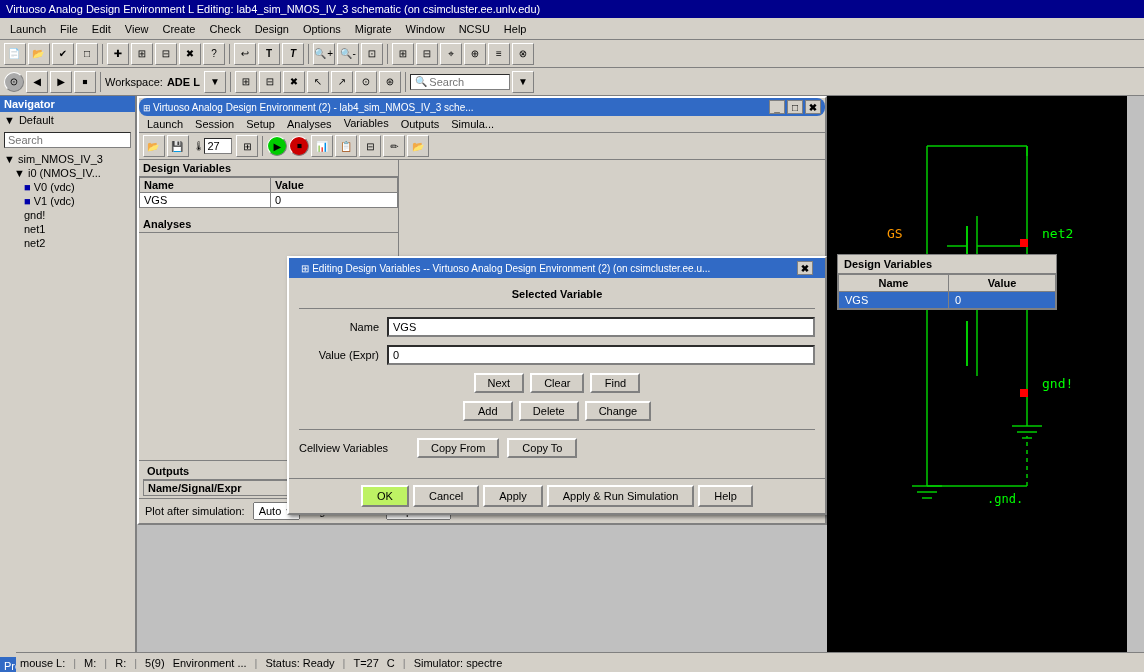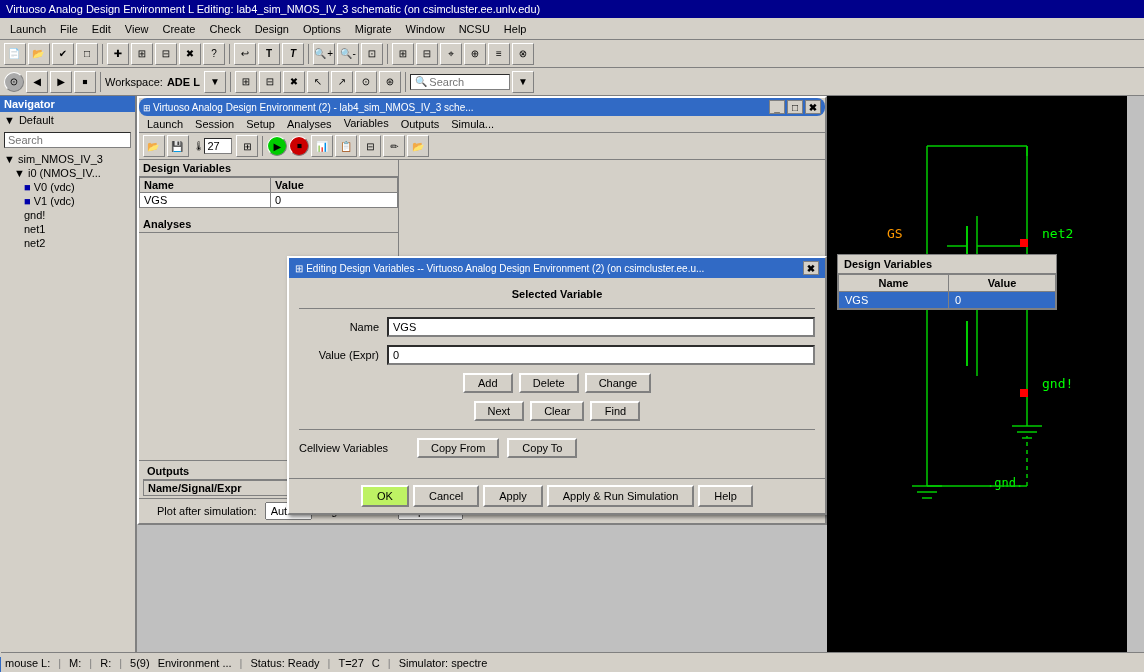--- a/index.html
+++ b/index.html
@@ -214,21 +214,21 @@
       background: #d4d0c8;
       border: 2px solid #808080;
       border-top-color: #fff;
       border-left-color: #fff;
       box-shadow: 2px 2px 4px rgba(0,0,0,0.5);
       z-index: 200;
     }
     .dialog-title {
       background: #316ac5;
       color: white;
-      padding: 3px 6px;
+      padding: 3px 12px;
       font-size: 11px;
       display: flex;
       justify-content: space-between;
       align-items: center;
     }
     .dialog-close {
       background: #d4d0c8;
       border: 1px solid #808080;
       width: 16px; height: 14px;
       display: flex; align-items: center; justify-content: center;
@@ -549,21 +549,21 @@
               <th>Value</th>
               <th>Plot</th>
               <th>Save</th>
               <th>Save Options</th>
             </tr>
           </thead>
           <tbody></tbody>
         </table>
       </div>
 
-      <div style="display:flex;align-items:center;padding:3px 18px;gap:8px;border-top:1px solid #808080;background:#d4d0c8;">
+      <div style="display:flex;align-items:center;padding:3px 6px;gap:8px;border-top:1px solid #808080;background:#d4d0c8;">
         <span style="font-size:11px;">Plot after simulation:</span>
         <select style="font-size:11px;padding:1px;">
           <option>Auto</option>
         </select>
         <span style="font-size:11px;">Migrate mode:</span>
         <select style="font-size:11px;padding:1px;">
           <option>Replace</option>
         </select>
       </div>
     </div>
@@ -600,21 +600,21 @@
           <line x1="100" y1="50" x2="100" y2="100" stroke="#00cc00" stroke-width="1.5"></line>
           <line x1="100" y1="50" x2="200" y2="50" stroke="#00cc00" stroke-width="1.5"></line>
         </svg>
 
         <div style="position:absolute;left:193px;top:143px;width:8px;height:8px;background:red;"></div>
         <div style="position:absolute;left:193px;top:293px;width:8px;height:8px;background:red;"></div>
 
         <div style="position:absolute;left:60px;top:130px;color:#ff9900;font-family:monospace;font-size:13px;">GS</div>
         <div style="position:absolute;left:215px;top:130px;color:#00ff00;font-family:monospace;font-size:13px;">net2</div>
         <div style="position:absolute;left:215px;top:280px;color:#00ff00;font-family:monospace;font-size:13px;">gnd!</div>
-        <div style="position:absolute;left:160px;top:380px;color:#00ff00;font-family:monospace;font-size:12px;">.gnd.</div>
+        <div style="position:absolute;left:160px;top:396px;color:#00ff00;font-family:monospace;font-size:12px;">.gnd.</div>
 
         <svg width="300" height="560" style="position:absolute;top:0;left:0;pointer-events:none;">
           <line x1="100" y1="250" x2="100" y2="390" stroke="#00cc00" stroke-width="1.5"></line>
           <line x1="100" y1="390" x2="200" y2="390" stroke="#00cc00" stroke-width="1.5"></line>
           <line x1="200" y1="390" x2="200" y2="340" stroke="#00cc00" stroke-width="1.5" stroke-dasharray="4,4"></line>
 
           <line x1="85" y1="390" x2="115" y2="390" stroke="#00cc00" stroke-width="1.5"></line>
           <line x1="90" y1="396" x2="110" y2="396" stroke="#00cc00" stroke-width="1.5"></line>
           <line x1="95" y1="402" x2="105" y2="402" stroke="#00cc00" stroke-width="1.5"></line>
         </svg>
@@ -639,29 +639,29 @@
           <span class="form-label">Name</span>
           <input type="text" class="form-input" value="VGS" style="">
         </div>
 
         <div class="form-row">
           <span class="form-label">Value (Expr)</span>
           <input type="text" class="form-input" value="0" style="">
         </div>
 
         <div class="btn-row">
+          <button class="dialog-btn">Next</button>
+          <button class="dialog-btn">Clear</button>
+          <button class="dialog-btn">Find</button>
+        </div>
+
+        <div class="btn-row">
           <button class="dialog-btn">Add</button>
           <button class="dialog-btn">Delete</button>
           <button class="dialog-btn">Change</button>
-        </div>
-
-        <div class="btn-row">
-          <button class="dialog-btn">Next</button>
-          <button class="dialog-btn">Clear</button>
-          <button class="dialog-btn">Find</button>
         </div>
 
         <div class="cellview-row" style="border-top:1px solid #808080;padding-top:8px;">
           <span class="cellview-label">Cellview Variables</span>
           <button class="dialog-btn" style="min-width:70px;">Copy From</button>
           <button class="dialog-btn" style="min-width:70px;">Copy To</button>
         </div>
       </div>
 
       <div class="action-row">
@@ -687,21 +687,21 @@
             <td style="background:#316ac5;color:white;">VGS</td>
             <td style="background:#316ac5;color:white;">0</td>
           </tr>
         </tbody>
       </table>
     </div>
 
   </div>
 </div>
 
-<div class="status-bar" style="position:fixed;bottom:0;left:1px;right:0;height:20px;">
+<div class="status-bar" style="position:fixed;bottom:0;left:16px;right:0;height:20px;">
   <span>mouse L:</span>
   <span style="color:#808080;">|</span>
   <span>M:</span>
   <span style="color:#808080;">|</span>
   <span>R:</span>
   <span style="color:#808080;">|</span>
   <span>5(9)</span>
   <span>Environment ...</span>
   <span style="color:#808080;">|</span>
   <span>Status: Ready</span>

